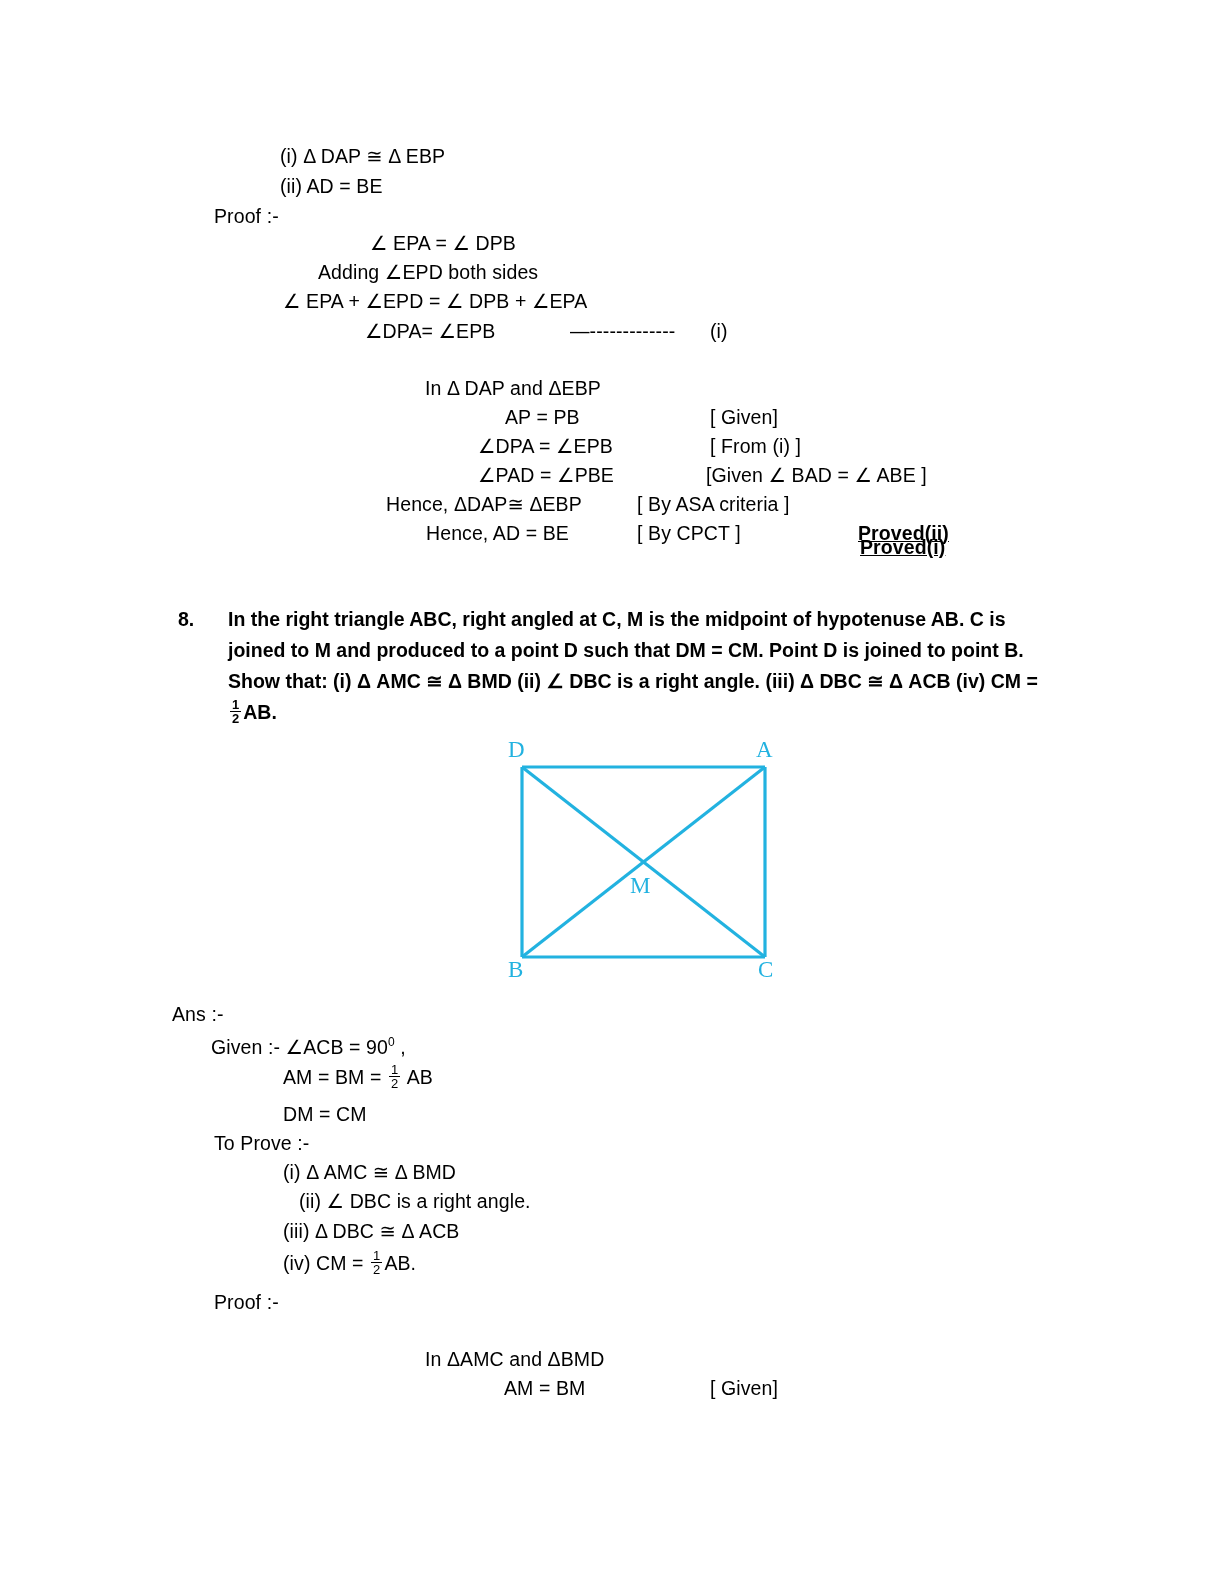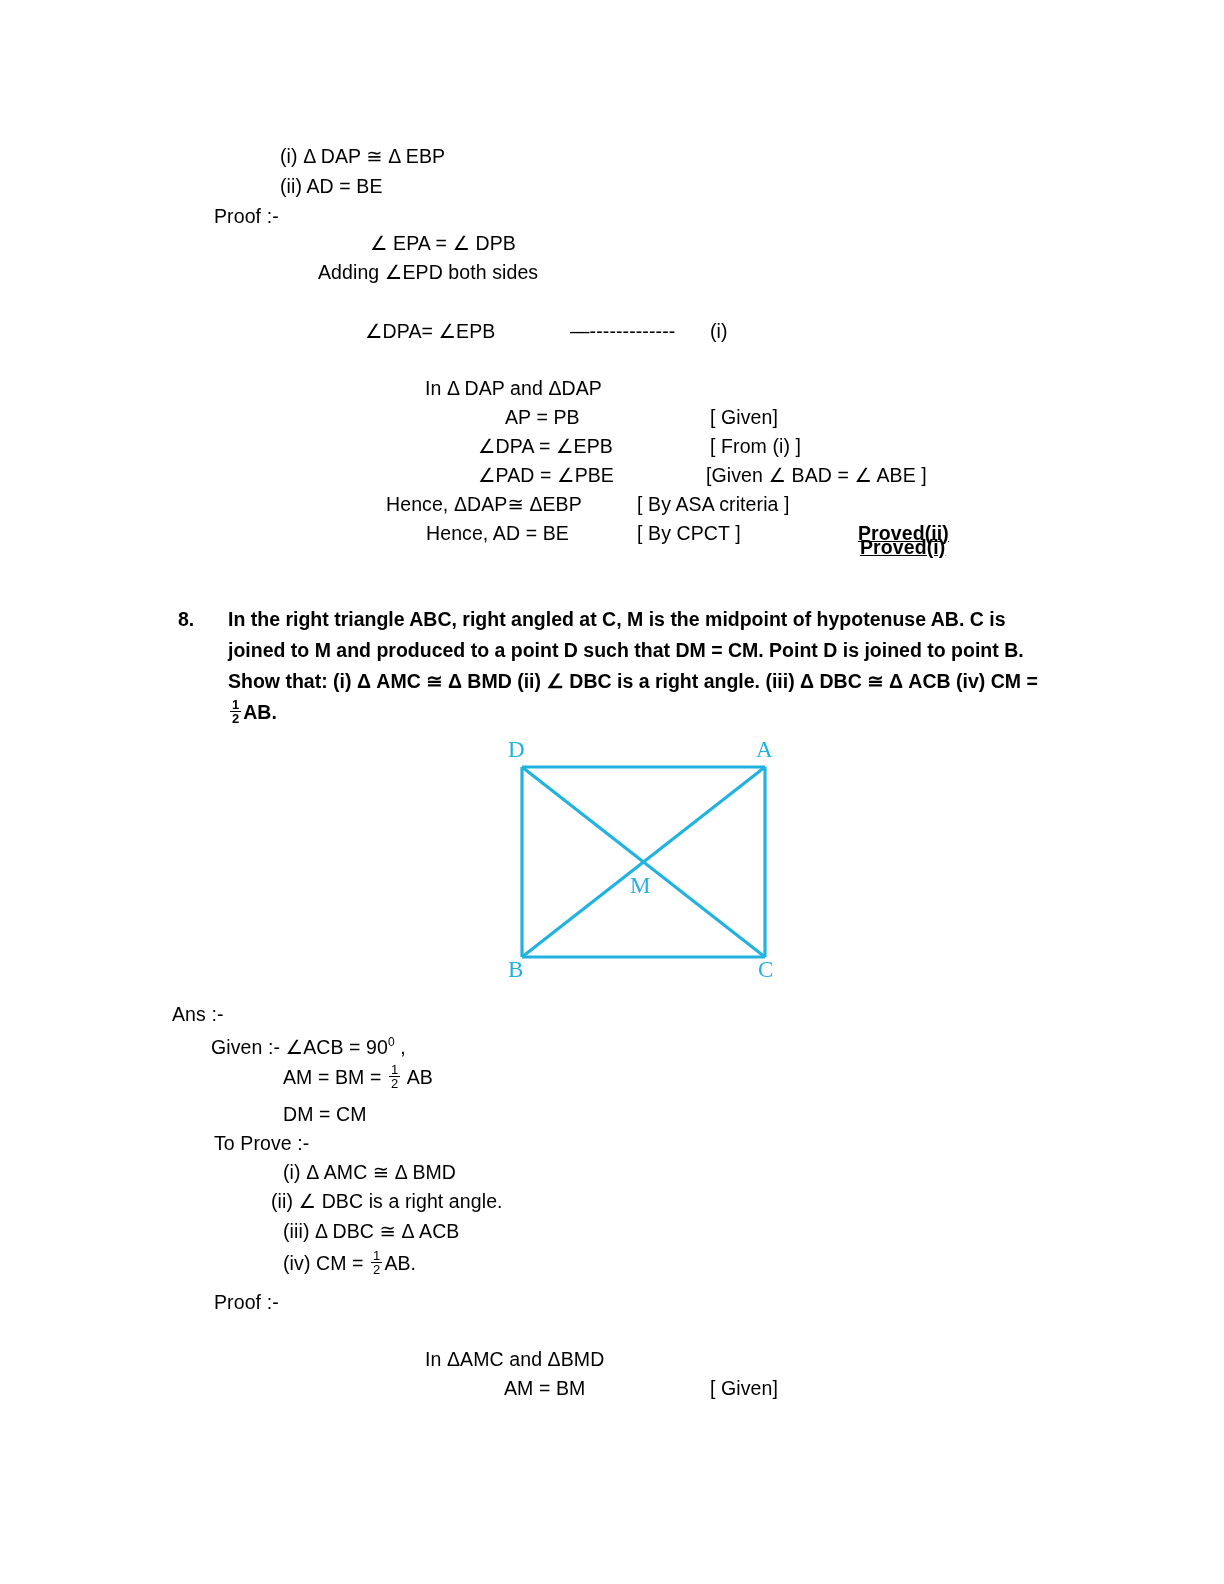--- a/index.html
+++ b/index.html
@@ -88,25 +88,26 @@
 <body>
 
 <div class="page">
 
   <div class="ln" style="left:280px; top:142px;">(i) Δ DAP ≅ Δ EBP</div>
   <div class="ln" style="left:280px; top:172px;">(ii) AD = BE</div>
   <div class="ln" style="left:214px; top:202px;">Proof :-</div>
 
   <div class="ln" style="left:370px; top:229px;">∠ EPA = ∠ DPB</div>
   <div class="ln" style="left:283px; top:258px;margin-left:35px;">Adding ∠EPD both sides</div>
+  <div class="ln" style="left:283px; top:287px;">∠ EPA + ∠EPD = ∠ DPB + ∠EPA</div>
   <div class="ln" style="left:365px; top:317px;">∠DPA= ∠EPB</div>
   <div class="ln" style="left:570px; top:317px;">—-------------</div>
   <div class="ln" style="left:710px; top:317px;">(i)</div>
 
-  <div class="ln" style="left:425px; top:374px;">In Δ DAP and ΔDAP</div>
+  <div class="ln" style="left:425px; top:374px;">In Δ DAP and ΔEBP</div>
 
   <div class="ln" style="left:505px; top:403px;">AP = PB</div>
   <div class="ln" style="left:710px; top:403px;">[ Given]</div>
 
   <div class="ln" style="left:478px; top:432px;">∠DPA = ∠EPB</div>
   <div class="ln" style="left:710px; top:432px;">[ From (i) ]</div>
 
   <div class="ln" style="left:478px; top:461px;">∠PAD = ∠PBE</div>
   <div class="ln" style="left:706px; top:461px;">[Given ∠ BAD = ∠ ABE ]</div>
 
@@ -144,21 +145,21 @@
 
   <div class="ln" style="left:211px; top:1028px;"><span>Given :- ∠ACB = 90</span><span class="sup">0</span><span> ,</span></div>
 
   <div class="ln" style="left:283px; top:1063px;"><span>AM = BM = </span><span class="frac"><span class="num">1</span><span class="den">2</span></span><span> AB</span></div>
 
   <div class="ln" style="left:283px; top:1100px;">DM = CM</div>
 
   <div class="ln" style="left:214px; top:1129px;">To Prove :-</div>
 
   <div class="ln" style="left:283px; top:1158px;">(i) Δ AMC ≅ Δ BMD</div>
-  <div class="ln" style="left:271px; top:1187px;">(ii) ∠ DBC is a right angle.</div>
+  <div class="ln" style="left:299px; top:1187px;">(ii) ∠ DBC is a right angle.</div>
   <div class="ln" style="left:283px; top:1217px;">(iii) Δ DBC ≅ Δ ACB</div>
 
   <div class="ln" style="left:283px; top:1249px;"><span>(iv) CM = </span><span class="frac"><span class="num">1</span><span class="den">2</span></span><span>AB.</span></div>
 
   <div class="ln" style="left:214px; top:1288px;">Proof :-</div>
 
   <div class="ln" style="left:425px; top:1345px;">In ΔAMC and ΔBMD</div>
   <div class="ln" style="left:504px; top:1374px;">AM = BM</div>
   <div class="ln" style="left:710px; top:1374px;">[ Given]</div>
 

